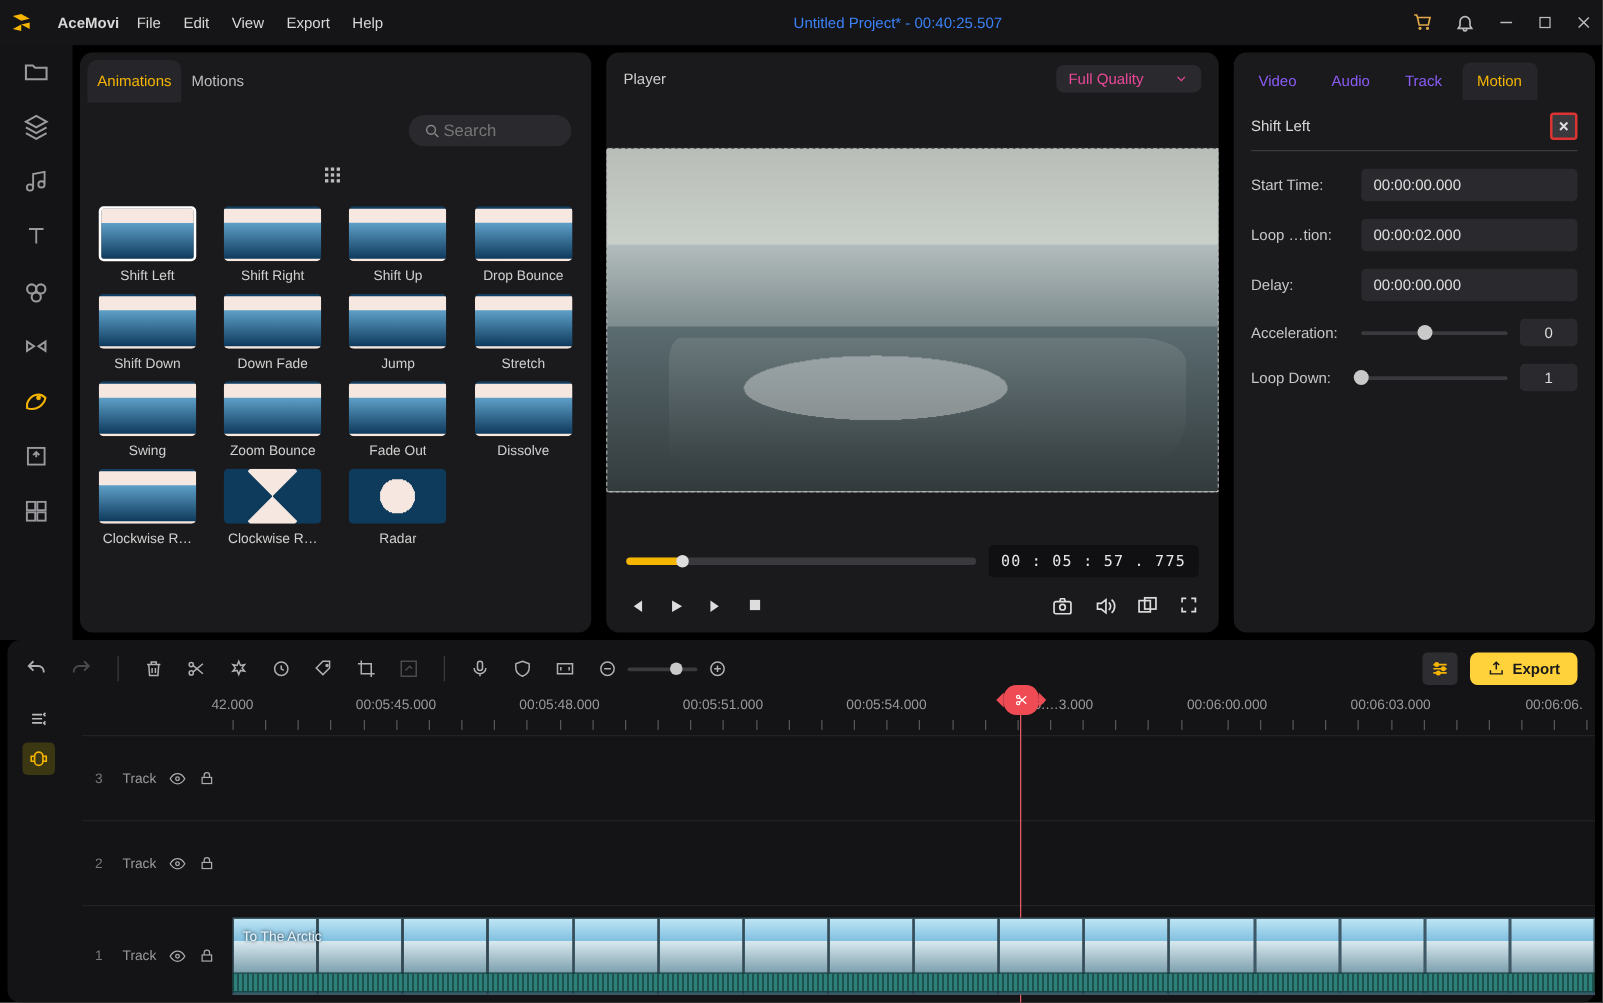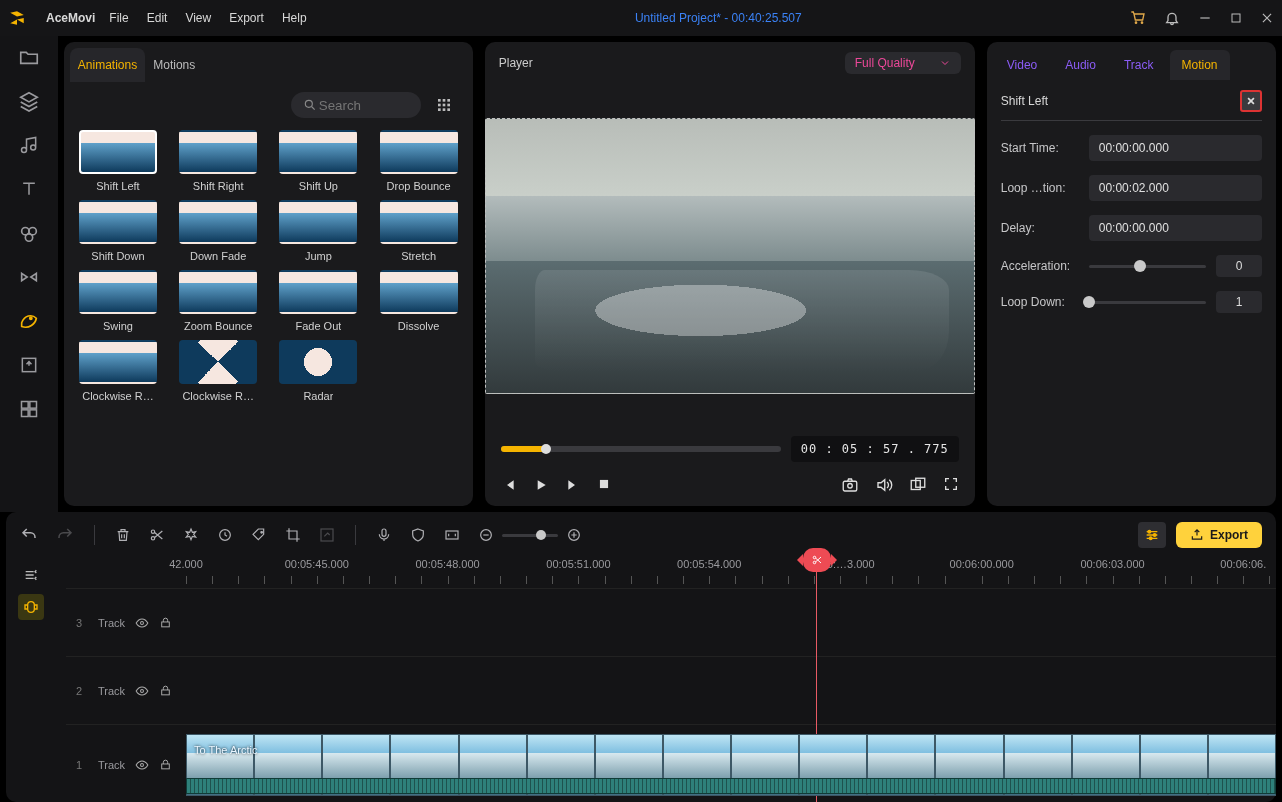--- a/index.html
+++ b/index.html
@@ -19,21 +19,21 @@
   .win-icons span{cursor:pointer;}
   .workarea{display:flex;height:calc(100% - 36px - 290px);}
   .rail{width:58px;background:#141416;display:flex;flex-direction:column;align-items:center;padding-top:10px;gap:22px;}
   .rail .ricon{width:22px;height:22px;color:#9a9a9e;cursor:pointer;display:flex;align-items:center;justify-content:center;}
   .rail .ricon.active{color:var(--accent);}
   .panel{background:var(--bg1);border-radius:10px;margin:6px;}
   .browser{width:410px;display:flex;flex-direction:column;}
   .tabs{display:flex;gap:0;padding:6px 6px 0 6px;}
   .tab{padding:10px 8px;border-radius:8px 8px 0 0;color:#bcbcbc;cursor:pointer;text-align:center;}
   .tab.active{background:#26262a;color:var(--accent);}
-  .searchrow{display:flex;gap:10px;padding:10px 16px 4px 12px;}
+  .searchrow{display:flex;align-items:center;gap:10px;padding:10px 16px 4px 12px;flex-direction:column;}
   .searchbox{flex:0 0 auto;margin-left:auto;background:#2a2a2e;border-radius:16px;display:flex;align-items:center;padding:4px 12px;width:130px;}
   .searchbox input{background:transparent;border:none;outline:none;color:#bbb;width:90px;}
   .gridbtn{width:26px;height:26px;display:flex;align-items:center;justify-content:center;cursor:pointer;color:#bbb;}
   .cards{padding:8px 6px;display:grid;grid-template-columns:repeat(4,1fr);gap:8px 4px;overflow:auto;}
   .card{display:flex;flex-direction:column;align-items:center;gap:6px;cursor:pointer;}
   .thumb{width:78px;height:44px;border-radius:4px;background:linear-gradient(180deg,#f6e7e0 0%,#f6e7e0 28%,#5fa0c9 28%,#0e3a5c 100%);border:2px solid transparent;}
   .card.selected .thumb{border-color:#fff;}
   .card .label{font-size:11px;color:#d0d0d0;text-align:center;max-width:84px;white-space:nowrap;overflow:hidden;text-overflow:ellipsis;}
   .thumb.diag{background:conic-gradient(from 45deg at 50% 50%,#0e3a5c 0 25%,#f6e7e0 0 50%,#0e3a5c 0 75%,#f6e7e0 0 100%);border-radius:4px;}
   .thumb.radar{background:radial-gradient(circle at 50% 50%,#f6e7e0 0 14px,#0e3a5c 14px 100%);}

